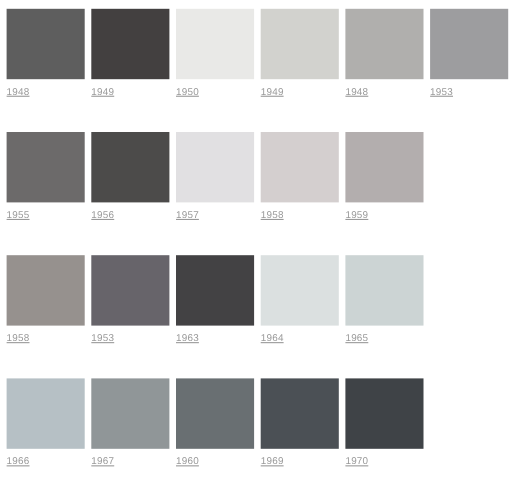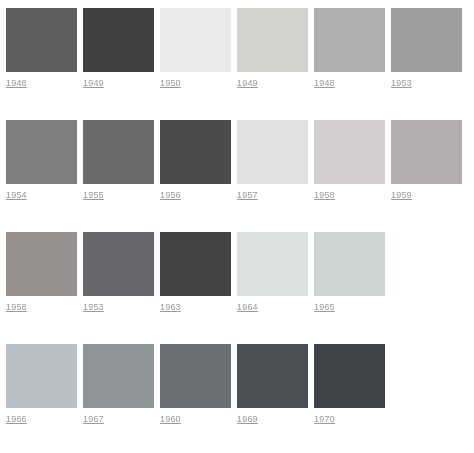--- a/index.html
+++ b/index.html
@@ -84,24 +84,20 @@
         <div class="swatch-chip" style="background: rgb(176, 175, 173);"></div>
         <a class="swatch-label">1948</a>
       </div>
       <div class="swatch-cell">
         <div class="swatch-chip" style="background: rgb(157, 157, 159);"></div>
         <a class="swatch-label">1953</a>
       </div>
     </div>
     <div class="swatch-row">
       <div class="swatch-cell">
-        <div class="swatch-chip" style="background: rgb(125, 126, 128);"></div>
-        <a class="swatch-label">1954</a>
-      </div>
-      <div class="swatch-cell">
         <div class="swatch-chip" style="background: rgb(108, 106, 106);"></div>
         <a class="swatch-label">1955</a>
       </div>
       <div class="swatch-cell">
         <div class="swatch-chip" style="background: rgb(76, 75, 74);"></div>
         <a class="swatch-label">1956</a>
       </div>
       <div class="swatch-cell">
         <div class="swatch-chip" style="background: rgb(225, 224, 226);"></div>
         <a class="swatch-label">1957</a>

